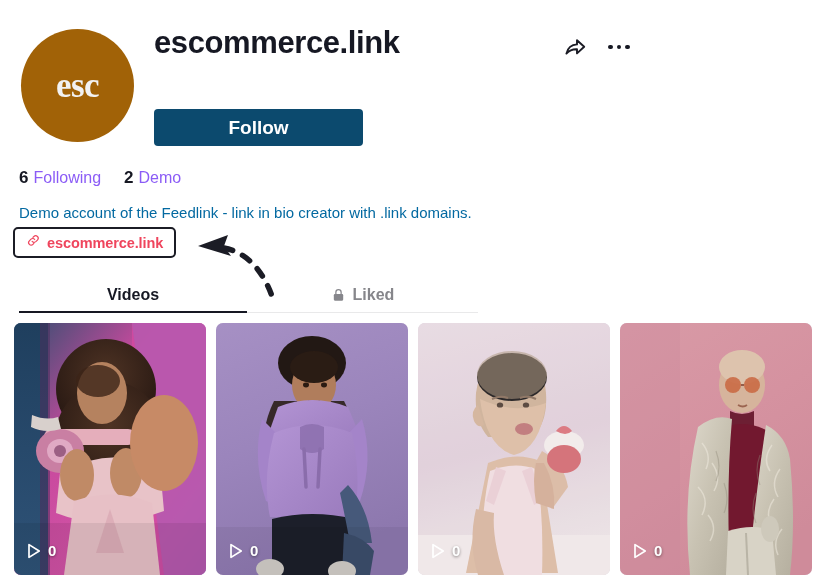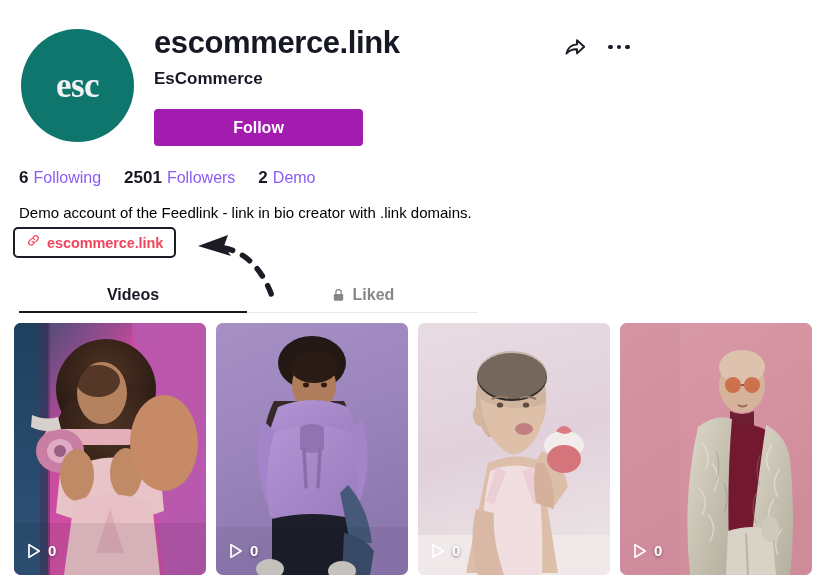--- a/index.html
+++ b/index.html
@@ -24,21 +24,21 @@
     width: 814px;
     height: 160px;
   }
   .avatar {
     position: absolute;
     left: 21px;
     top: 29px;
     width: 113px;
     height: 113px;
     border-radius: 50%;
-    background: #0f766e;
+    background: #a16207;
     display: flex;
     align-items: center;
     justify-content: center;
     overflow: hidden;
   }
   .avatar-text {
     font-family: "Liberation Serif", serif;
     font-weight: 700;
     font-size: 35px;
     color: #f2f2f2;
@@ -70,26 +70,26 @@
     margin: 6px 0 0 0;
     white-space: nowrap;
   }
 
   .follow-button {
     position: absolute;
     left: 154px;
     top: 109px;
     width: 209px;
     height: 37px;
-    background: #a21caf;
+    background: #0c4a6e;
     color: #ffffff;
     border: none;
     border-radius: 4px;
     font-family: "Liberation Sans", sans-serif;
-    font-size: 16px;
+    font-size: 19px;
     font-weight: 700;
     cursor: pointer;
     padding: 0;
     line-height: 37px;
     text-align: center;
   }
 
   .header-actions {
     position: absolute;
     right: 182px;
@@ -145,21 +145,21 @@
     font-size: 16px;
   }
 
   
   .bio {
     position: absolute;
     left: 19px;
     top: 203px;
     font-size: 15px;
     line-height: 20px;
-    color: #000000;
+    color: #0369a1;
     white-space: nowrap;
   }
 
   .bio-link {
     position: absolute;
     left: 13px;
     top: 227px;
     height: 31px;
     box-sizing: border-box;
     border: 2px solid #1b1c25;
@@ -279,21 +279,20 @@
 <body>
 
 <div class="profile-header">
 
   <div class="avatar">
     <span class="avatar-text">esc</span>
   </div>
 
   <div class="identity">
     <h1 class="username">escommerce.link</h1>
-    <div class="displayname">EsCommerce</div>
   </div>
 
   <button class="follow-button">Follow</button>
 
   <div class="header-actions">
     <span class="icon-btn">
       <svg width="24" height="24" viewBox="0 0 24 24" fill="none">
         <path d="M3.4 18.6c1.4-6.0 5.4-9.0 10.6-9.2V5.2l7.2 6.6-7.2 6.6v-4.2c-4.4-0.2-7.6 1.0-10.6 4.4z" stroke="#1b1c25" stroke-width="1.9" stroke-linejoin="round" stroke-linecap="round" fill="none"></path>
       </svg>
     </span>
@@ -302,24 +301,20 @@
         <i></i>
         <i></i>
     </span>
   </div>
 </div>
 
 <div class="stats">
   <div class="stat">
     <span class="stat-value">6</span>
     <span class="stat-label">Following</span>
-  </div>
-  <div class="stat">
-    <span class="stat-value">2501</span>
-    <span class="stat-label">Followers</span>
   </div>
   <div class="stat">
     <span class="stat-value">2</span>
     <span class="stat-label">Demo</span>
   </div>
 </div>
 
 <div class="bio">Demo account of the Feedlink - link in bio creator with .link domains.</div>
 
 <a class="bio-link">

